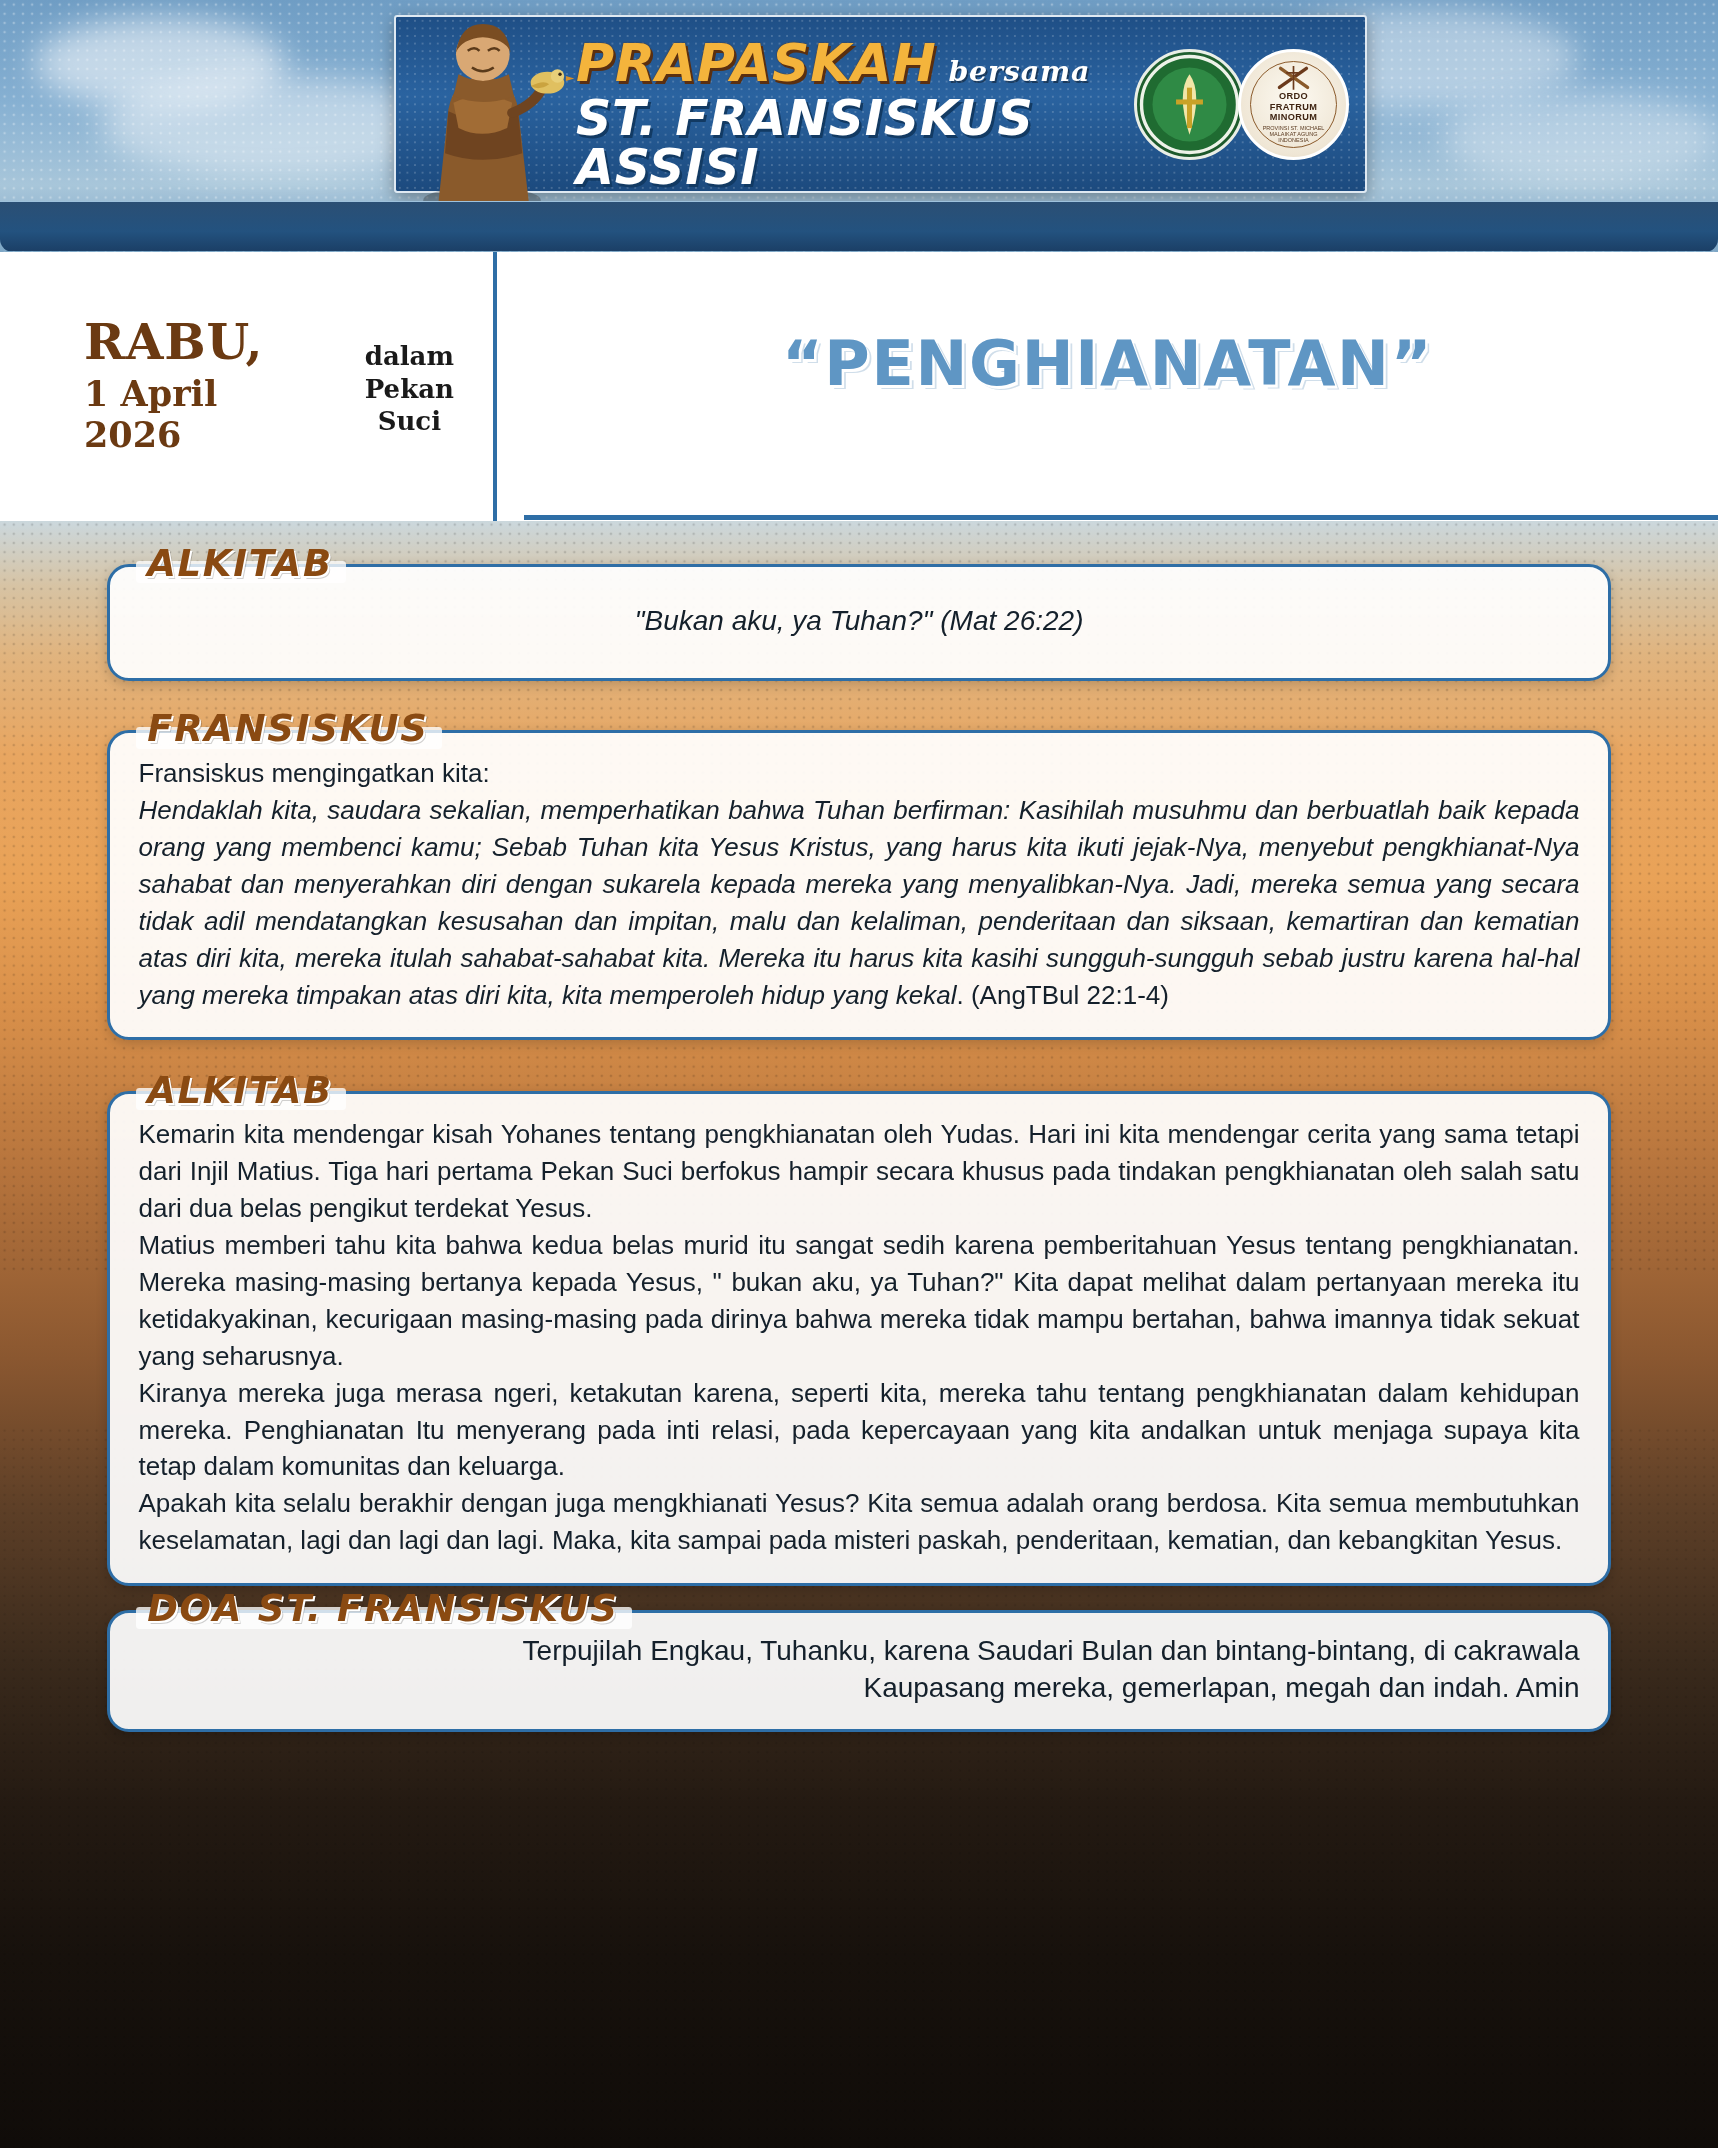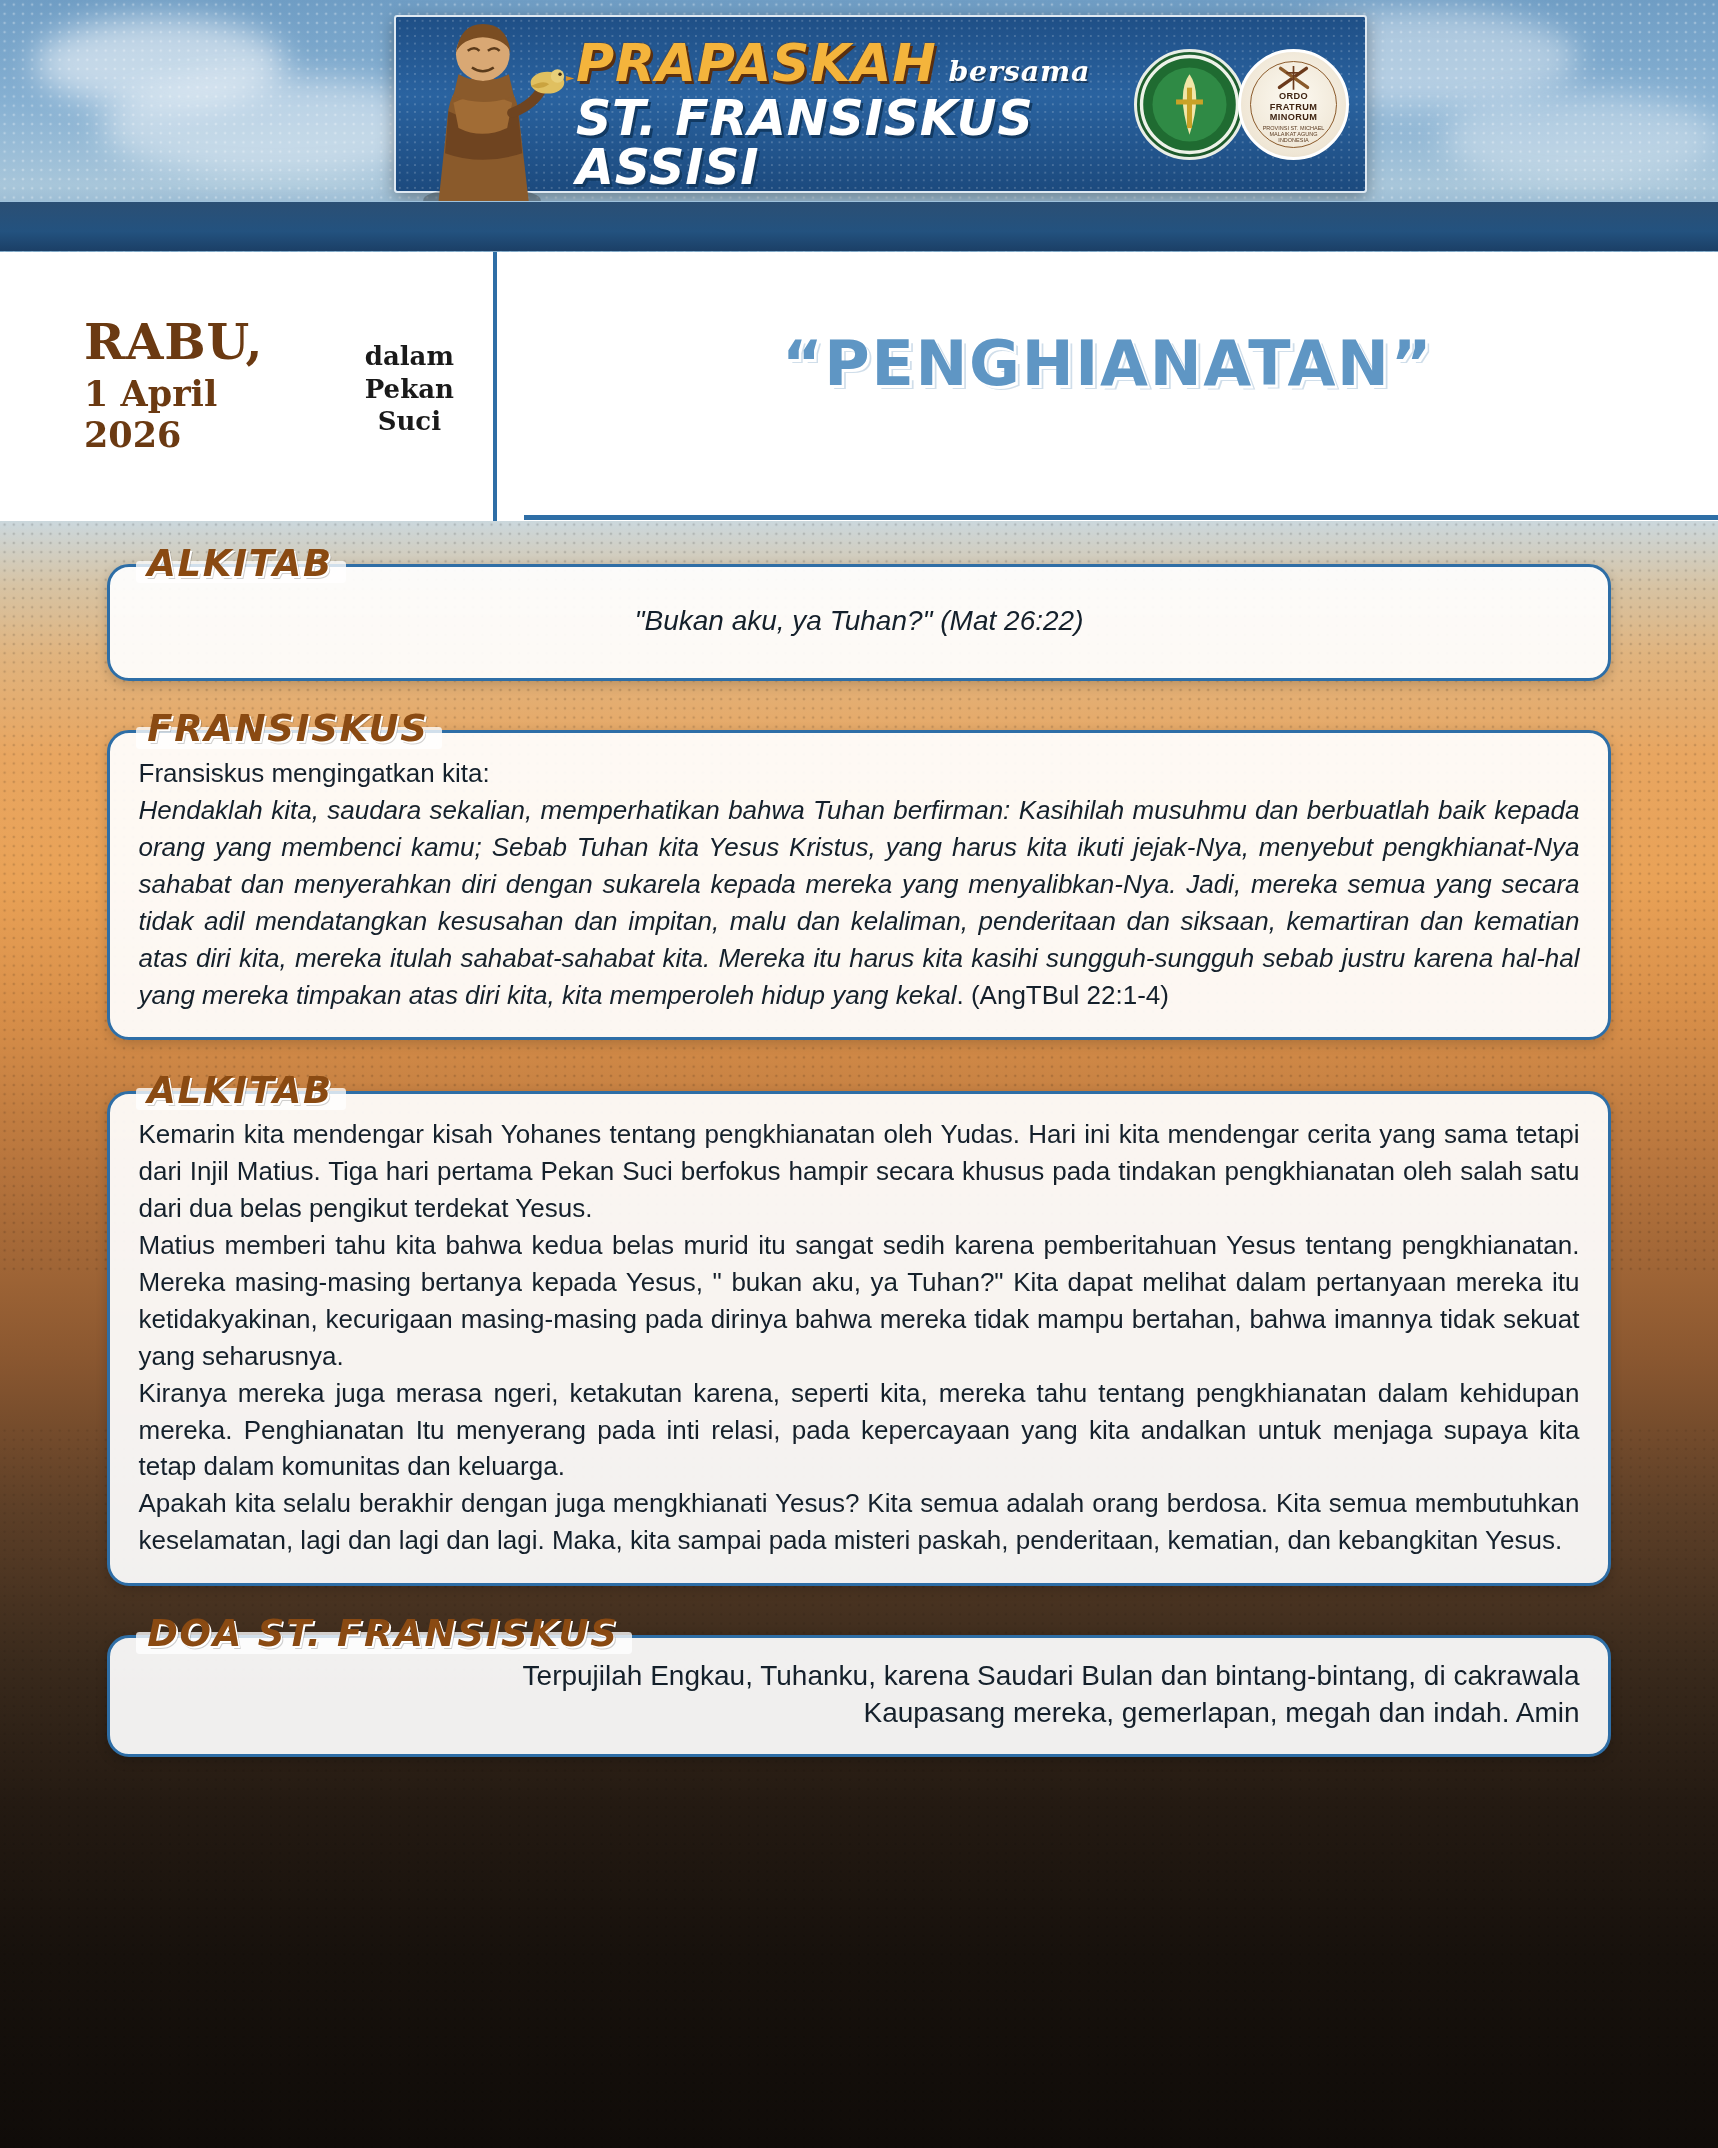--- a/index.html
+++ b/index.html
@@ -43,20 +43,21 @@
     pointer-events: none;
   }
   .dots.dark {
     background-image: radial-gradient(rgba(0,0,0,0.26) 1.3px, transparent 1.5px);
   }
 
   
   #header-band {
     position: absolute; top: 0; left: 0; width: 1718px; height: 252px;
     overflow: hidden;
+    border-radius: 13px;
   }
   #banner {
     position: absolute;
     left: 394px; top: 15px;
     width: 973px; height: 178px;
     background: linear-gradient(180deg,#1f4f86 0%, #2a63a0 45%, #1c4a7e 100%);
     border: 2.5px solid #dfe9f2;
     border-radius: 3.4px;
     box-shadow: 0 5px 17px rgba(0,0,0,0.35);
     display: flex; align-items: center;
@@ -210,21 +211,21 @@
   .verse {
     text-align: center;
     font-style: italic;
     font-size: 28px;
     padding: 11.7px 0 13.4px 0;
   }
   .ital { font-style: italic; }
   #sec-alkitab { margin-top: 20px; }
   #sec-fransiskus { margin-top: 25px; }
   #sec-renungan { margin-top: 27px; }
-  #sec-doa { margin-top: 25px; }
+  #sec-doa { }
   #sec-doa .card { padding-top: 18.5px; padding-bottom: 22px; text-align: right; }
   .doa-line { font-size: 28px; line-height: 1.35; }
 </style>
 </head>
 <body>
 
 <div id="page">
 
   <div class="cloud" style="left:34px; top:17px; width:252px; height:92px;"></div>
   <div class="cloud" style="left:101px; top:76px; width:352px; height:101px; opacity:.8;"></div>

